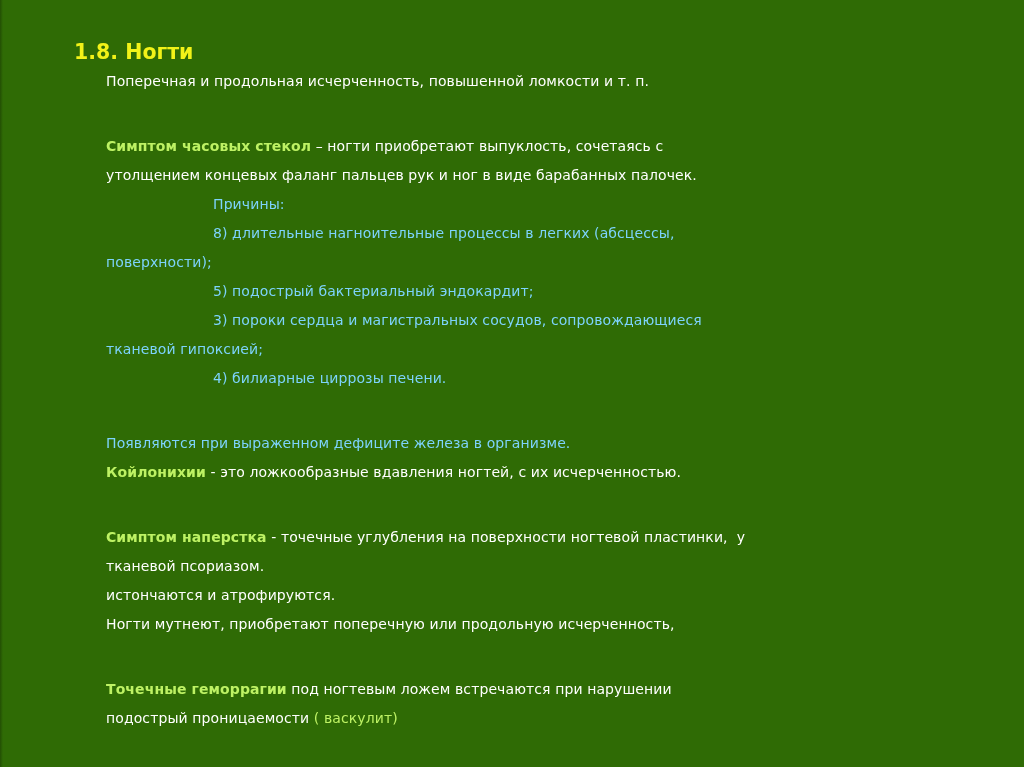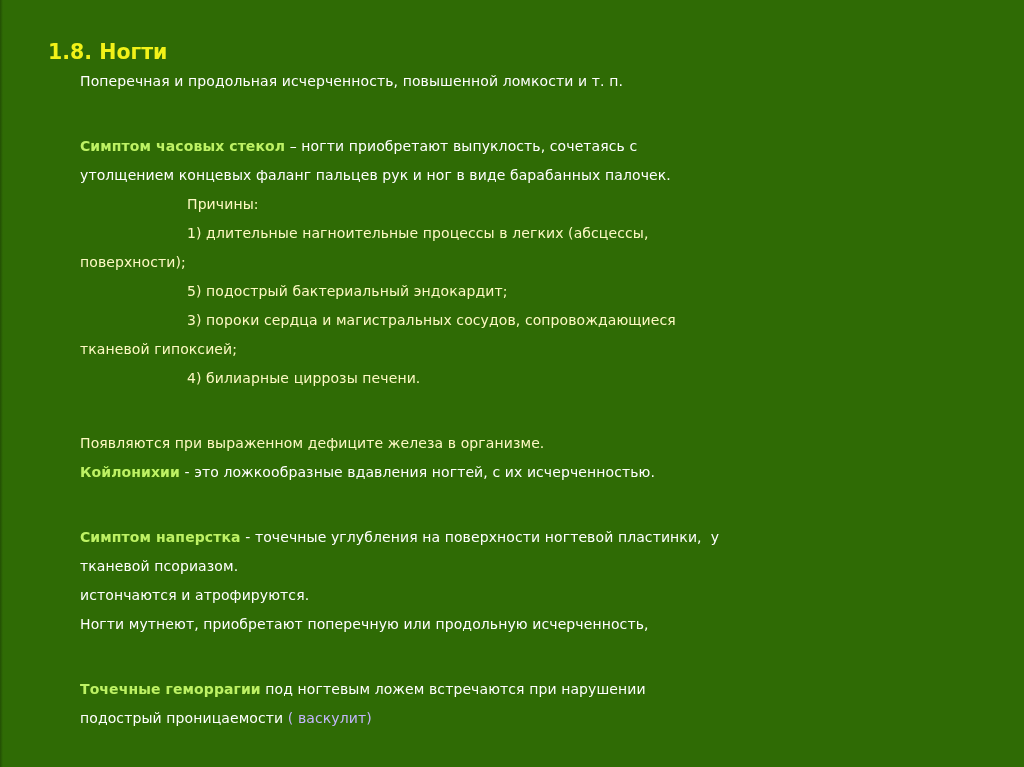--- a/index.html
+++ b/index.html
@@ -30,48 +30,48 @@
     left: 0;
     top: 0;
     width: 3px;
     height: 100%;
     background: linear-gradient(to right, #234f04 0%, #2f6b05 100%);
     pointer-events: none;
   }
 
   #content {
     position: absolute;
-    left: 48px;
+    left: 74px;
     top: 38px;
     width: 908px;
   }
 
   .block {
     margin: 0 0 0 0;
   }
 
   .line {
     font-size: 14px;
     line-height: 29px;
     color: #ffffff;
     white-space: pre-wrap;
     letter-spacing: 0.1px;
     margin-left: 32px;
   }
 
-  .line.tan   { color: #fef9c3; }
+  .line.tan   { color: #7dd3fc; }
   .line.white { color: #ffffff; }
 
   .lead {
     color: #bef264;
     font-weight: bold;
   }
 
   .accent {
-    color: #c4b5fd;
+    color: #bef264;
   }
 
   .title {
     font-size: 20.5px;
     line-height: 29px;
     font-weight: bold;
     color: #f2f218;
   }
 
   .indent-1 { padding-left: 107px; }
@@ -88,21 +88,21 @@
       <div class="line white">Поперечная и продольная исчерченность, повышенной ломкости и т. п.</div>
     </div>
 
     <div class="gap-lg"></div>
 
     <div class="block">
       <div class="line white"><span class="lead">Симптом часовых стекол</span><span> – ногти приобретают выпуклость, сочетаясь с</span></div>
       <div class="line white">утолщением концевых фаланг пальцев рук и ног в виде барабанных палочек.</div>
 
       <div class="line tan indent-1">Причины:</div>
-      <div class="line tan indent-1">1) длительные нагноительные процессы в легких (абсцессы,</div>
+      <div class="line tan indent-1">8) длительные нагноительные процессы в легких (абсцессы,</div>
       <div class="line tan">поверхности);</div>
       <div class="line tan indent-1">5) подострый бактериальный эндокардит;</div>
       <div class="line tan indent-1">3) пороки сердца и магистральных сосудов, сопровождающиеся</div>
       <div class="line tan">тканевой гипоксией;</div>
       <div class="line tan indent-1">4) билиарные циррозы печени.</div>
     </div>
 
     <div class="gap-lg"></div>
 
     <div class="block">

